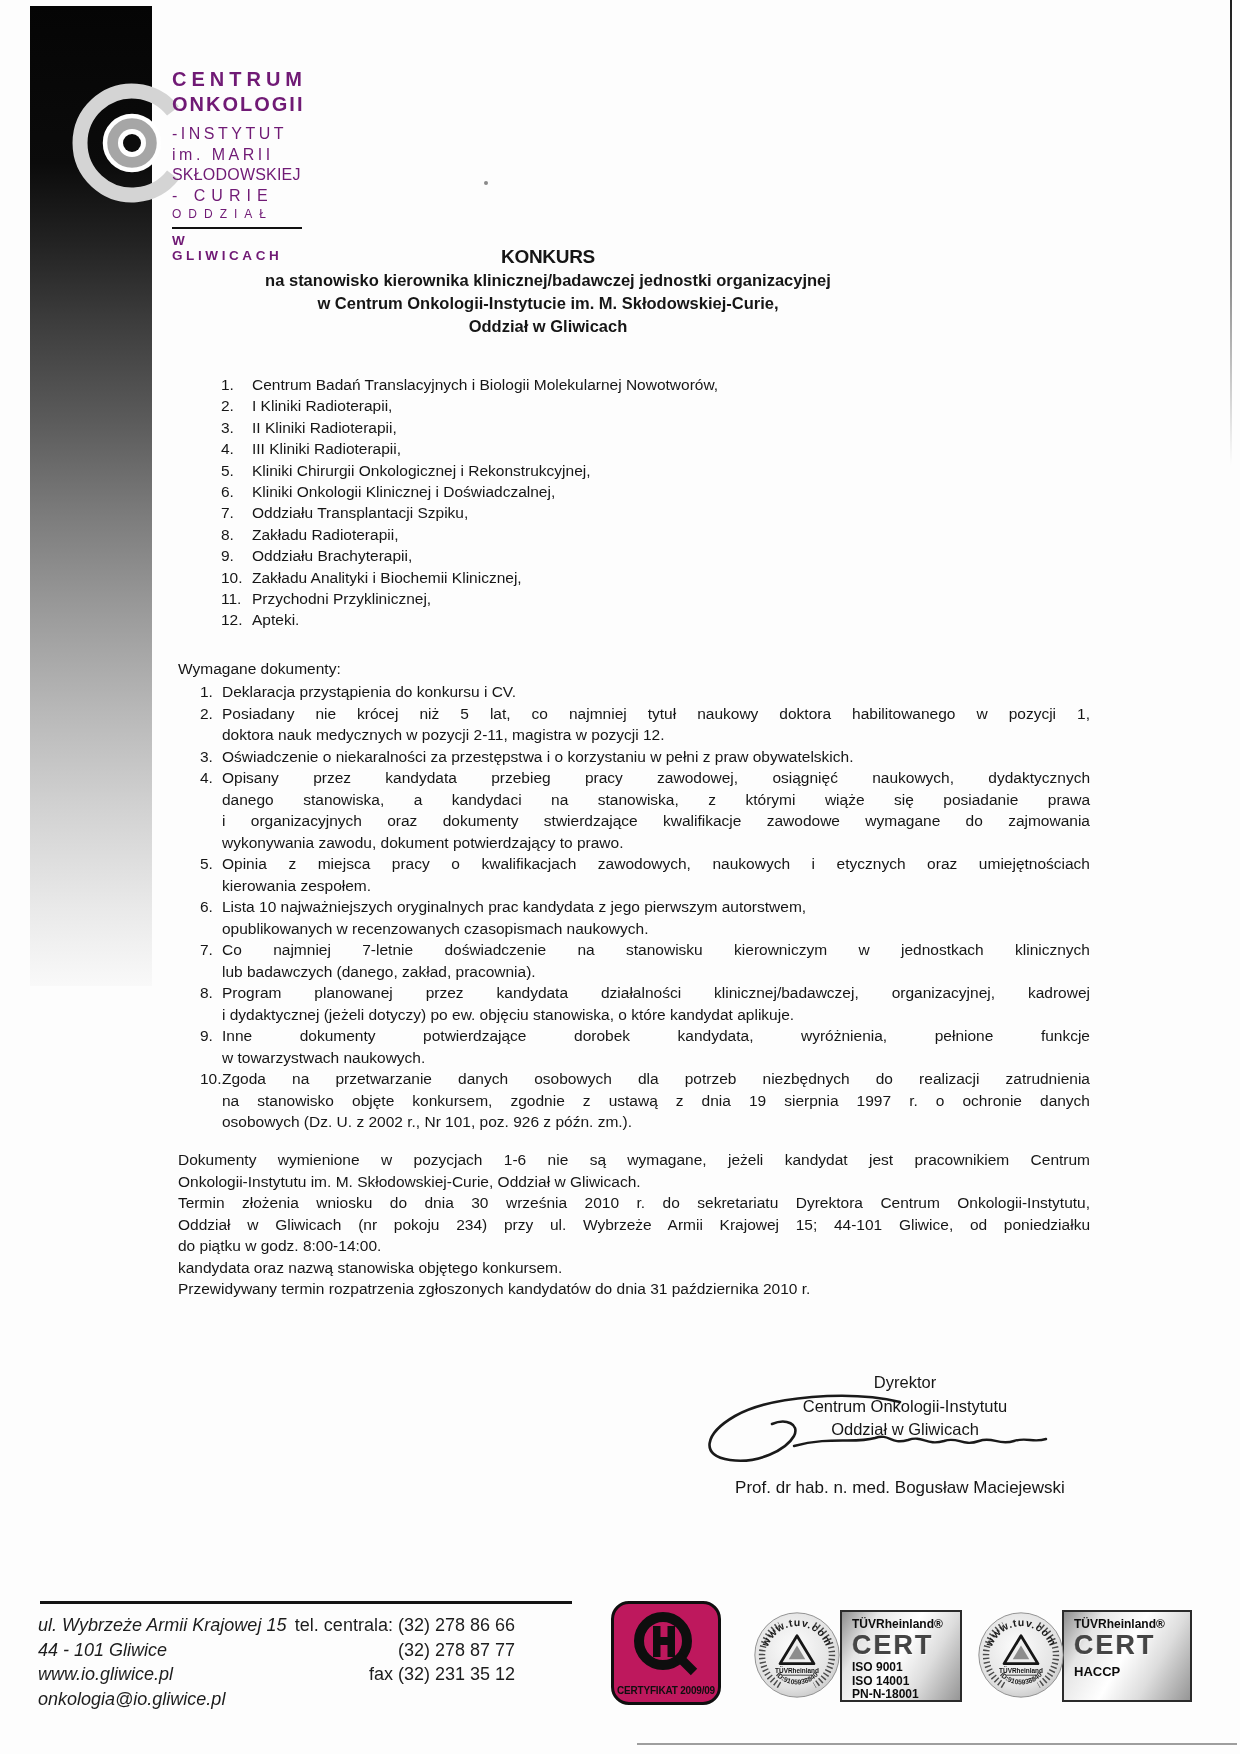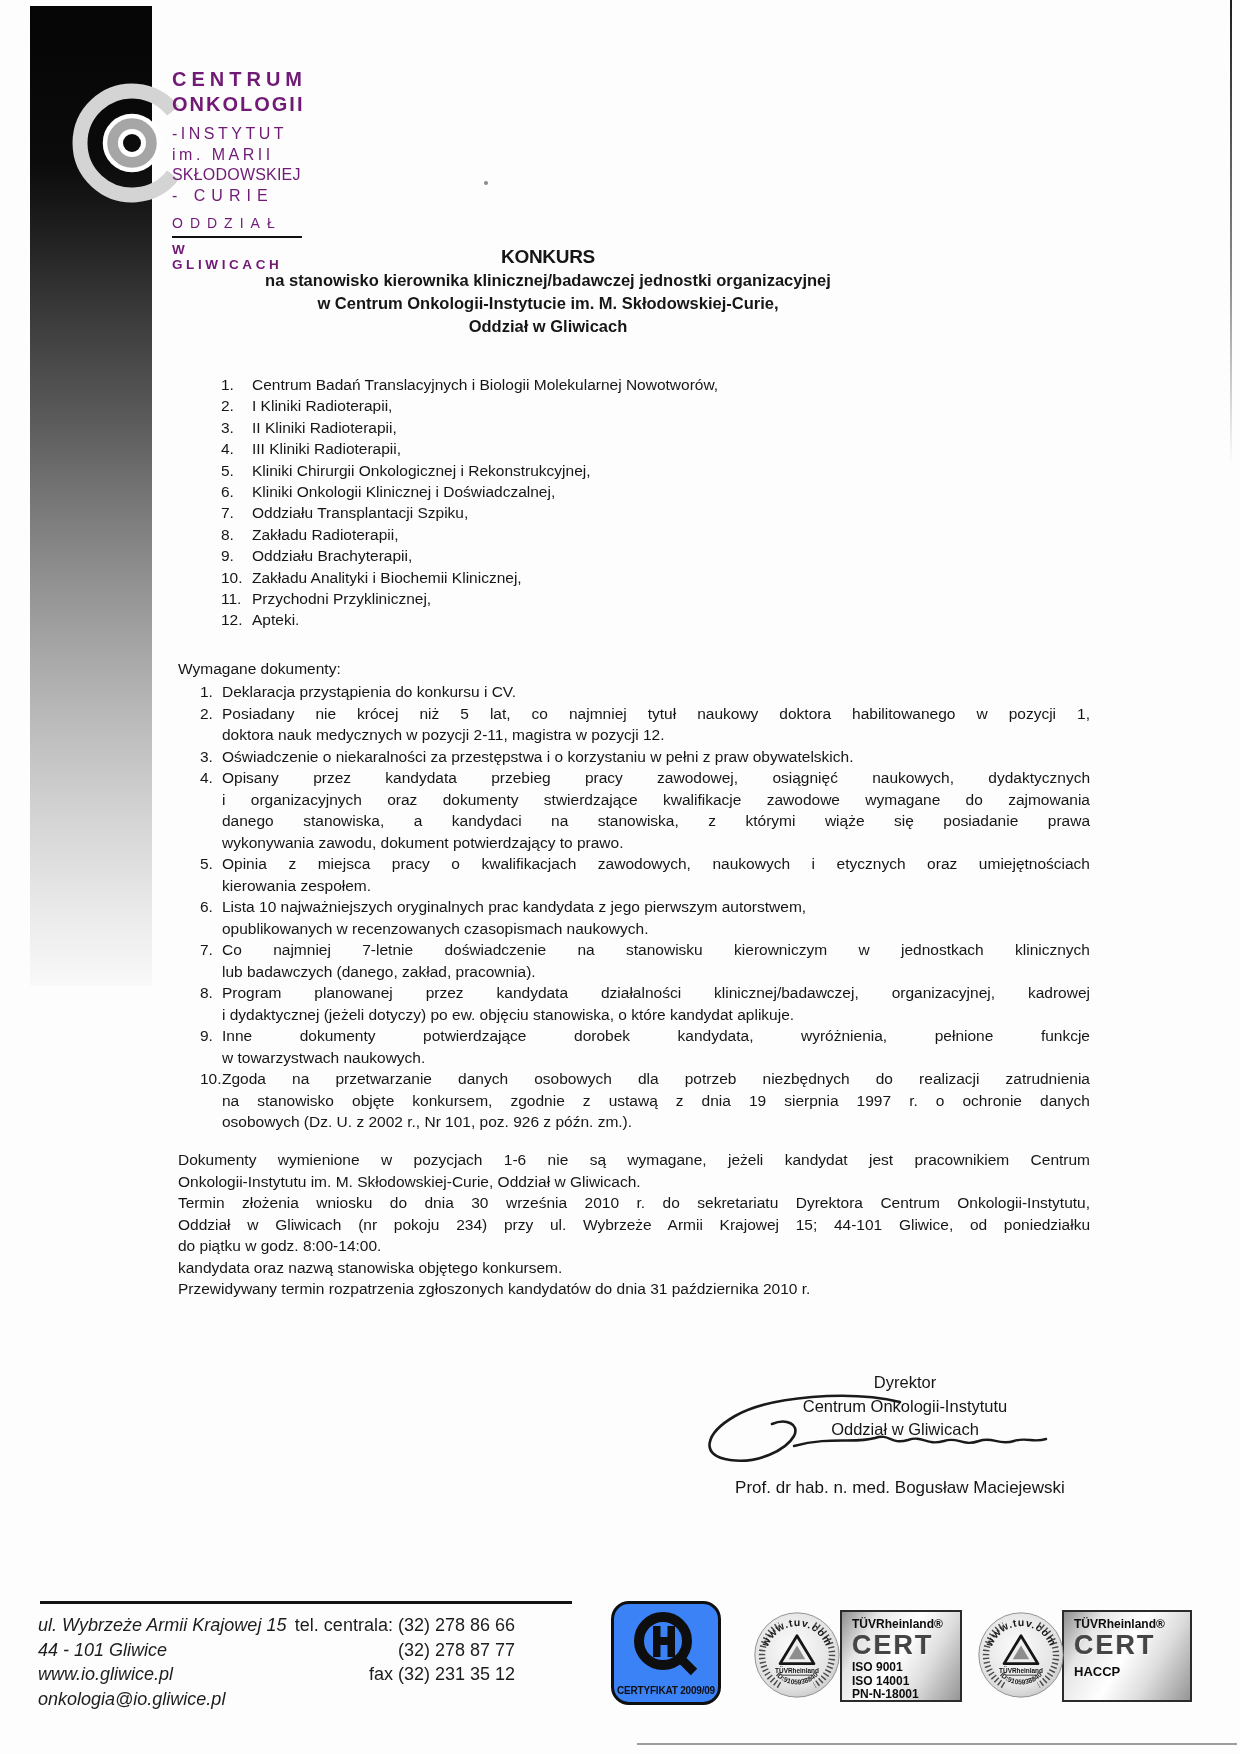--- a/index.html
+++ b/index.html
@@ -12,21 +12,21 @@
     background:linear-gradient(to bottom,#050505 0%,#0b0b0b 16%,#222 24%,#3c3c3c 32%,
       #5a5a5a 42%,#7c7c7c 52%,#9b9b9b 62%,#b8b8b8 72%,#d2d2d2 82%,#e9e9e9 92%,#f9f9f9 100%); }
   .logo-mark { position:absolute; left:57px; top:68px; width:150px; height:150px; }
   .logo-text { position:absolute; left:172px; top:67px; width:130px; color:#701a75; }
   .lt-a { font-size:20px; font-weight:bold; letter-spacing:5px; line-height:25px; }
   .lt-b { font-size:20px; font-weight:bold; letter-spacing:2px; line-height:25px; }
   .lt-c { font-size:16px; letter-spacing:3.5px; line-height:20.5px; margin-top:7px; }
   .lt-d { font-size:16px; letter-spacing:3.5px; line-height:20.5px; }
   .lt-e { font-size:16px; letter-spacing:0.2px; line-height:20.5px; }
   .lt-f { font-size:16px; letter-spacing:6px; line-height:20.5px; }
-  .lt-g { font-size:14px; letter-spacing:7px; line-height:16px; margin-top:9px;
+  .lt-g { font-size:12px; letter-spacing:7px; line-height:16px; 
           padding-bottom:5px; border-bottom:2.5px solid #111; }
   .lt-h { font-size:13.5px; font-weight:bold; letter-spacing:3.6px; margin-top:4px; }
 
   
   .title { position:absolute; left:120px; top:245px; width:856px; text-align:center; }
   .t-head { font-size:19px; font-weight:bold; letter-spacing:-0.3px; line-height:24px; }
   .t-line { font-size:16.5px; font-weight:bold; line-height:23px; }
 
   
   .units { position:absolute; left:178px; top:374px; width:912px; list-style:none;
@@ -54,21 +54,21 @@
   .sig-name { position:absolute; left:640px; top:1478px; width:520px; text-align:center;
               font-size:17px; }
 
   
   .f-rule { position:absolute; left:40px; top:1601px; width:532px; height:3px; background:#141414; }
   .f-addr { position:absolute; left:38px; top:1613px; font-size:18px; line-height:24.6px; color:#1c1c1c;font-style:italic; }
   .f-tel  { position:absolute; left:275px; top:1613px; width:240px; text-align:right;
             font-size:18px; line-height:24.6px; color:#1c1c1c; }
 
   .q-badge { position:absolute; left:611px; top:1601px; width:110px; height:104px;
-             border:3px solid #0f0f0f; border-radius:18px; background:#3b82f6; }
+             border:3px solid #0f0f0f; border-radius:18px; background:#be185d; }
   .q-badge svg { display:block; margin:4px auto 0; }
   .q-label { position:absolute; bottom:6px; left:0; width:100%; text-align:center;
              font-size:10px; font-weight:bold; letter-spacing:-0.2px; color:#0f0f0f; }
 
   .seal { position:absolute; width:88px; height:88px; z-index:2; }
   .seal1 { left:753px; top:1611px; }
   .seal2 { left:977px; top:1611px; }
 
   .tuv-box { position:absolute; top:1610px; height:92px; border:2px solid #2b2b2b; z-index:1;
     background:linear-gradient(120deg,#8e8e8e 0%,#e6e6e6 22%,#ffffff 48%,#dddddd 70%,#969696 100%);
@@ -203,22 +203,22 @@
       <span class="num">3.</span>
       <div>
         <div class="ln">Oświadczenie o niekaralności za przestępstwa i o korzystaniu w pełni z praw obywatelskich.</div>
       </div>
     </li>
 
     <li>
       <span class="num">4.</span>
       <div>
         <div class="ln fill">Opisany przez kandydata przebieg pracy zawodowej, osiągnięć naukowych, dydaktycznych</div>
+        <div class="ln fill">danego stanowiska, a kandydaci na stanowiska, z którymi wiąże się posiadanie prawa</div>
         <div class="ln fill">i organizacyjnych oraz dokumenty stwierdzające kwalifikacje zawodowe wymagane do zajmowania</div>
-        <div class="ln fill">danego stanowiska, a kandydaci na stanowiska, z którymi wiąże się posiadanie prawa</div>
         <div class="ln">wykonywania zawodu, dokument potwierdzający to prawo.</div>
       </div>
     </li>
 
     <li>
       <span class="num">5.</span>
       <div>
         <div class="ln fill">Opinia z miejsca pracy o kwalifikacjach zawodowych, naukowych i etycznych oraz umiejętnościach</div>
         <div class="ln">kierowania zespołem.</div>
       </div>

